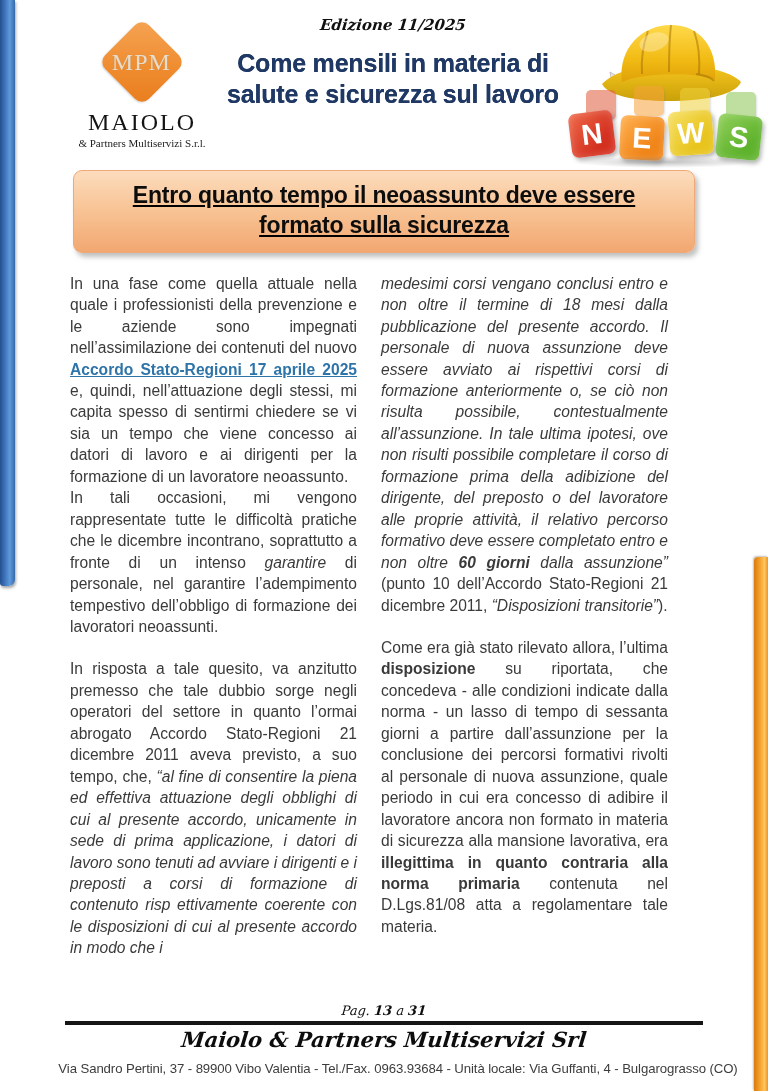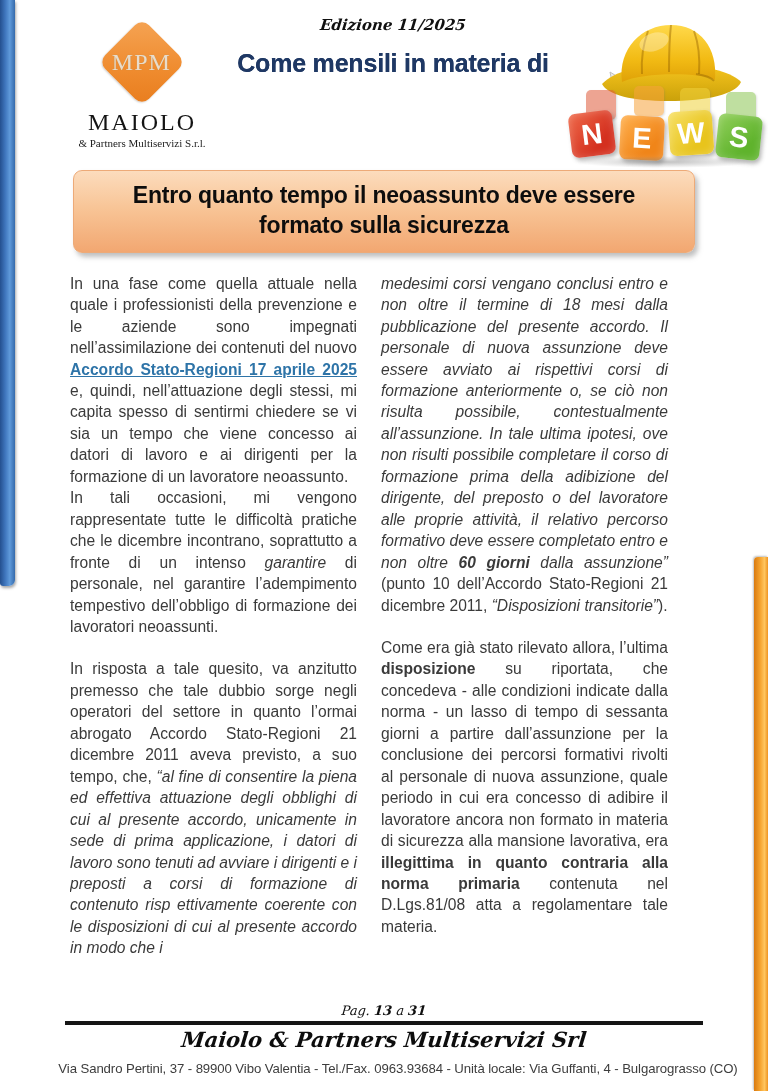--- a/index.html
+++ b/index.html
@@ -74,20 +74,21 @@
     background:radial-gradient(ellipse at center, rgba(120,120,120,.45) 0%, rgba(120,120,120,0) 70%);
   }
 
   
   .banner {
     width:622px; margin:6px auto 0; border-radius:9px;
     background:linear-gradient(180deg,#fcdcbd 0%,#f8c597 45%,#f2a771 100%);
     border:1px solid #edaa78;
     box-shadow:3px 4px 5px rgba(130,130,130,.5);
     padding:9px 28px 11px;
+    text-decoration:underline;
   }
   .banner-text {
     text-align:center; font-size:23px; font-weight:bold; color:#0d0d0d;
     line-height:1.32; letter-spacing:-0.2px;
   }
 
   
   .columns {
     display:flex; gap:24px; margin:20px 0 0 70px; width:630px; height:728px;
     overflow:hidden;
@@ -135,20 +136,21 @@
         </div>
       </div>
       <div class="logo-name">MAIOLO</div>
       <div class="logo-sub">&amp; Partners Multiservizi S.r.l.</div>
     </div>
 
     <div class="header-center">
       <div class="edition">Edizione 11/2025</div>
       <h1 class="title">
         <span>Come mensili in materia di</span><br>
+        <span>salute e sicurezza sul lavoro</span>
       </h1>
     </div>
 
     <div class="header-art">
       <svg class="helmet-svg" width="150" height="96" viewBox="0 0 150 96">
         <defs>
           <linearGradient id="domeG" x1="0" y1="0" x2="0" y2="1">
             <stop offset="0" stop-color="#ffd94a"></stop>
             <stop offset="0.6" stop-color="#f2bb14"></stop>
             <stop offset="1" stop-color="#dfa107"></stop>

